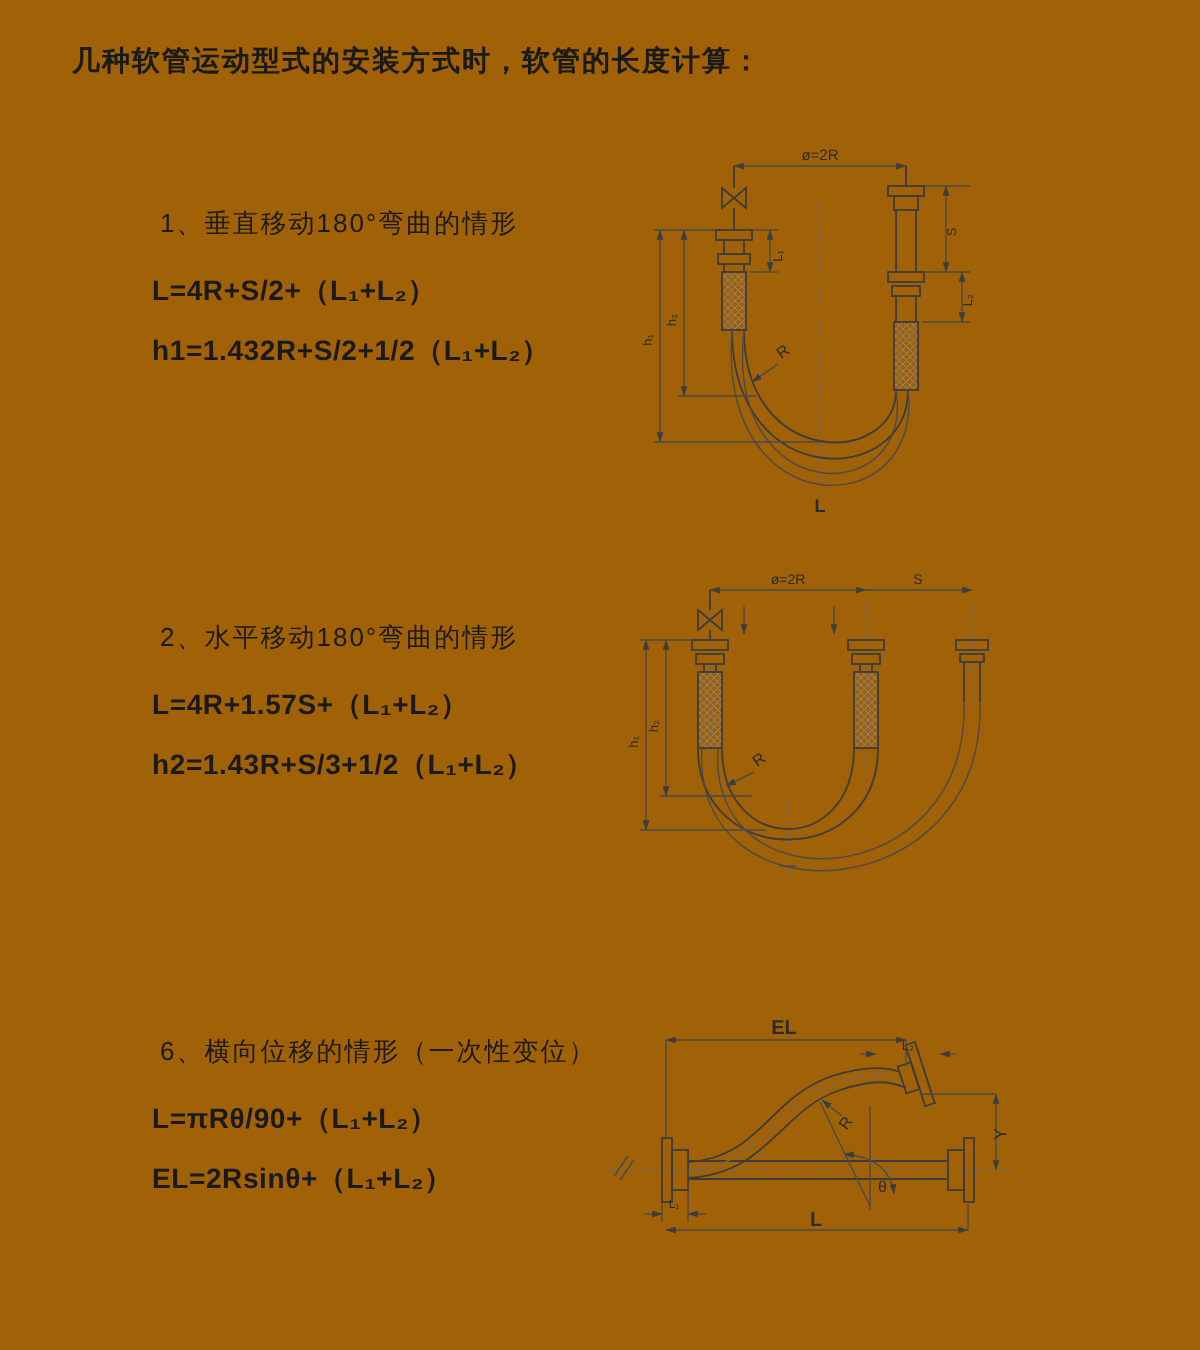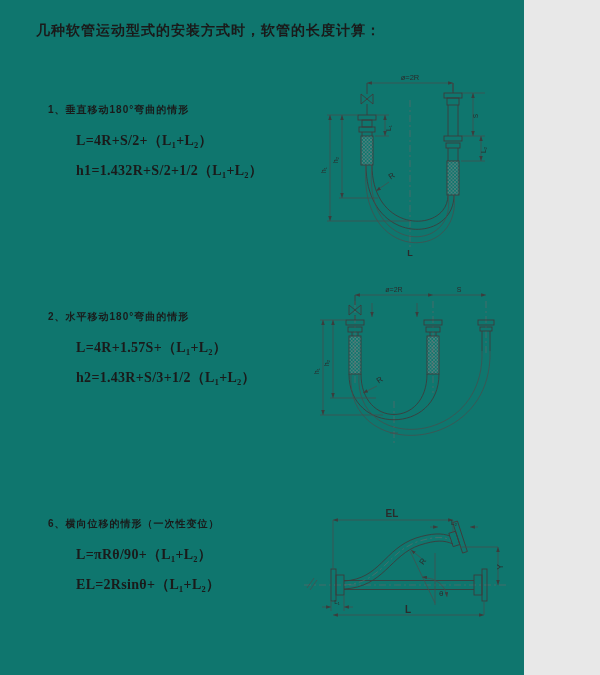--- a/index.html
+++ b/index.html
@@ -1,26 +1,26 @@
 <!DOCTYPE html>
 <html><head>
 <meta charset="utf-8">
 <style>
   html,body{margin:0;padding:0;background:#e8e8e8;}
   .page{
-    position:relative;width:524px;height:675px;background:#0f766e;overflow:hidden;
+    position:relative;width:600px;height:675px;background:#a16207;overflow:hidden;
     font-family:"Liberation Sans","DejaVu Sans",sans-serif;color:#1a1a1a;
   }
   .title{
     position:absolute;left:36px;top:22px;font-size:14px;font-weight:bold;letter-spacing:1px;
   }
   .section{position:absolute;left:48px;}
-  .sec-heading{font-size:10px;font-weight:bold;letter-spacing:1px;white-space:nowrap;}
+  .sec-heading{font-size:13px;font-weight:normal;letter-spacing:1px;white-space:nowrap;margin-left:32px;}
   .formulas{margin-left:28px;margin-top:9px;}
-  .formula{font-size:14px;font-weight:bold;line-height:30px;letter-spacing:0.3px;white-space:nowrap;font-family:Liberation Serif, serif;}
+  .formula{font-size:14px;font-weight:bold;line-height:30px;letter-spacing:0.3px;white-space:nowrap;}
   .diagram{position:absolute;}
   svg text{fill:#2b2b2b;font-family:"Liberation Sans","DejaVu Sans",sans-serif;}
   svg .ln{stroke:#3c3c3c;stroke-width:0.9;fill:none;}
   svg .thin{stroke:#4a4a4a;stroke-width:0.7;fill:none;}
   svg .dim{stroke:#4a4a4a;stroke-width:0.7;fill:none;}
   svg .cl{stroke:#6a6a6a;stroke-width:0.6;fill:none;stroke-dasharray:7 3 2 3;}
   svg .braid{stroke:#3c3c3c;stroke-width:0.9;}
 </style>
 </head>
 <body>

